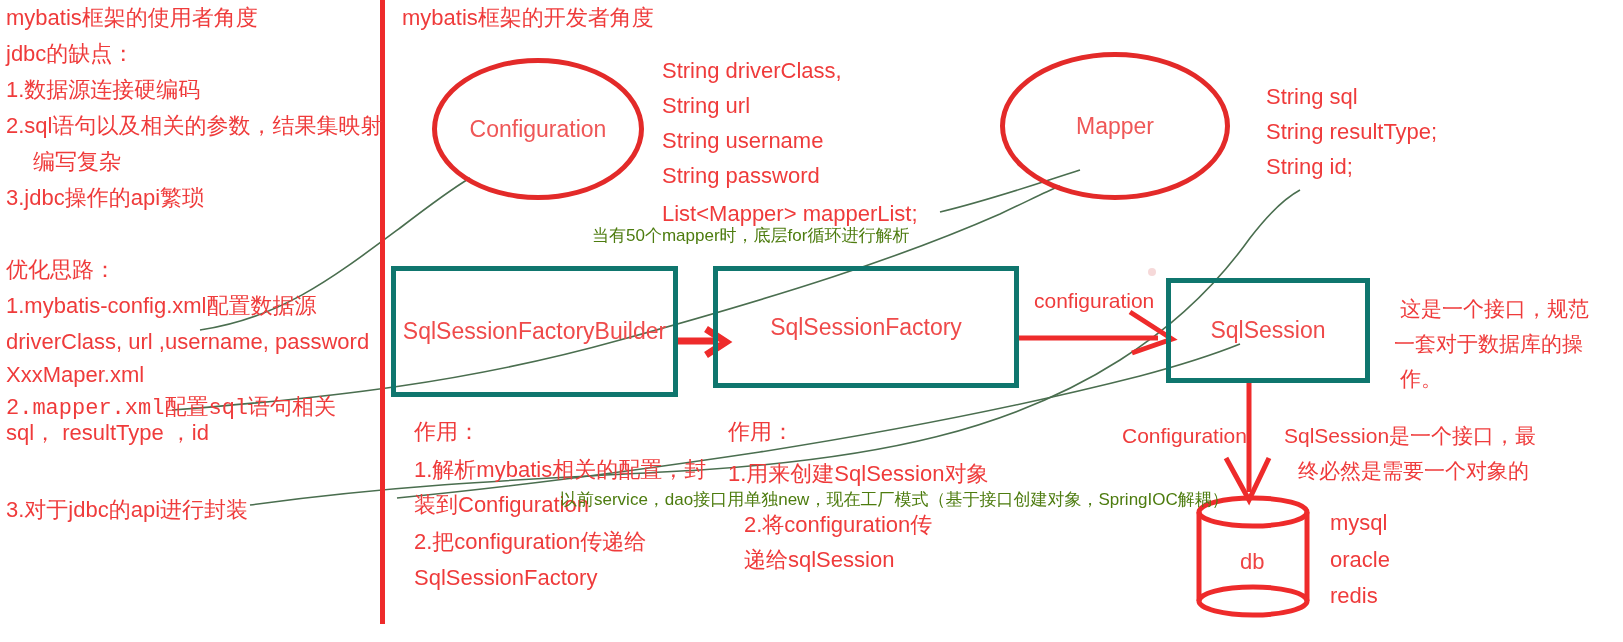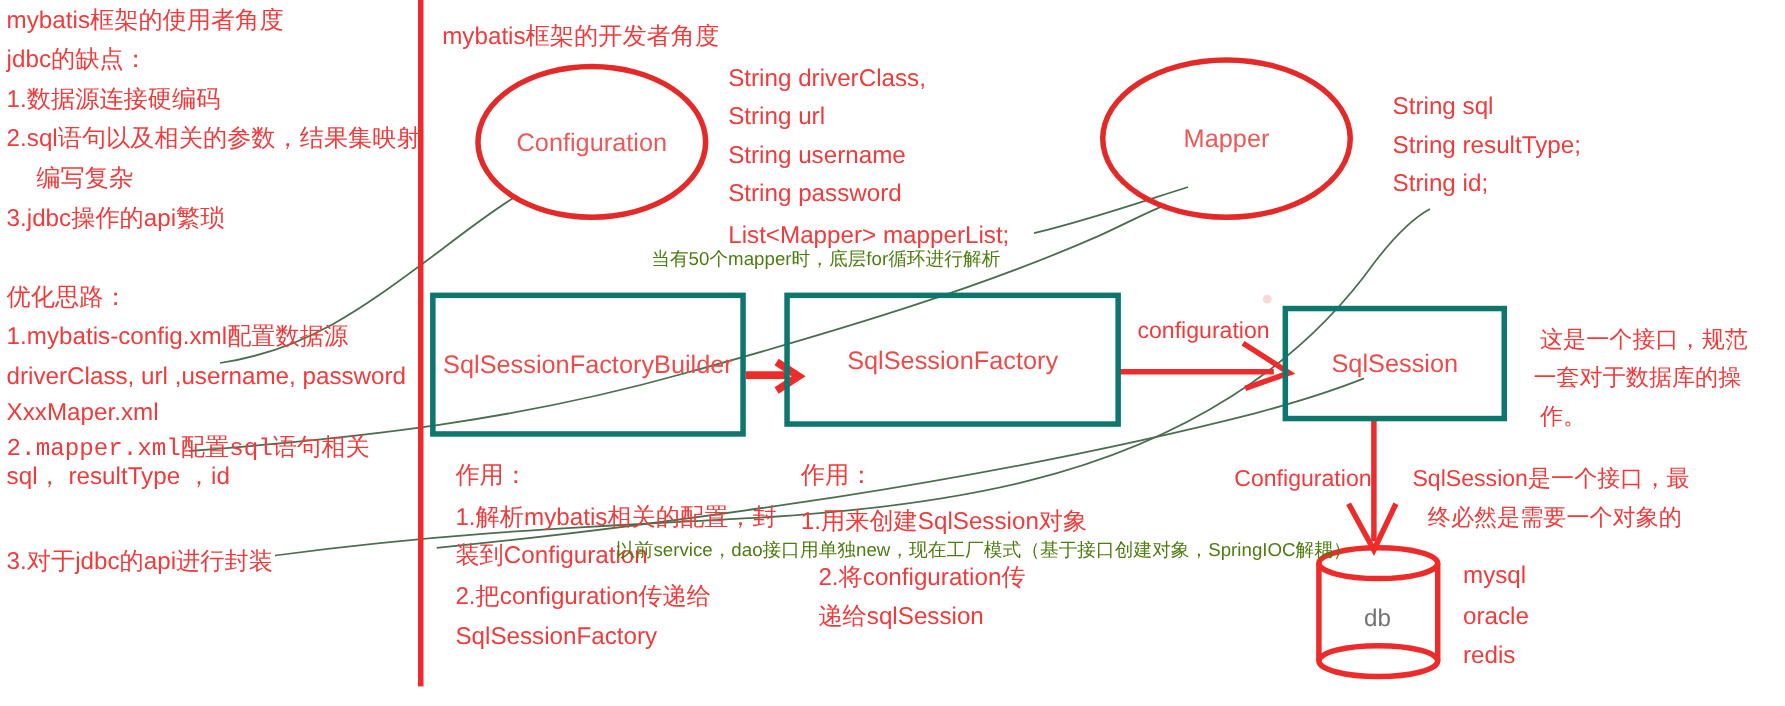--- a/index.html
+++ b/index.html
@@ -124,21 +124,21 @@
 
   <div class="txt" style="left:6px; top:252px;">优化思路：</div>
   <div class="txt" style="left:6px; top:288px;">1.mybatis-config.xml配置数据源</div>
   <div class="txt" style="left:6px; top:324px;">driverClass, url ,username, password</div>
   <div class="txt" style="left:6px; top:357px;">XxxMaper.xml</div>
   <div class="txt" style="left:6px; top:391px;font-family:Liberation Mono, monospace;">2.mapper.xml配置sql语句相关</div>
   <div class="txt" style="left:6px; top:415px;">sql， resultType ，id</div>
 
   <div class="txt" style="left:6px; top:492px;">3.对于jdbc的api进行封装</div>
 
-  <div class="txt" style="left:402px; top:15px;text-align:center;">mybatis框架的开发者角度</div>
+  <div class="txt" style="left:402px; top:0px;text-align:center;">mybatis框架的开发者角度</div>
 
   <div class="ellipse" style="left:432px; top:58px; width:212px; height:142px;">
     <span>Configuration</span>
   </div>
 
   <div class="txt" style="left:662px; top:53px;">String driverClass,</div>
   <div class="txt" style="left:662px; top:88px;">String url</div>
   <div class="txt" style="left:662px; top:123px;">String username</div>
   <div class="txt" style="left:662px; top:158px;">String password</div>
   <div class="txt" style="left:662px; top:196px;">List&lt;Mapper&gt; mapperList;</div>
@@ -182,19 +182,19 @@
   <div class="txt" style="left:744px; top:507px;">2.将configuration传</div>
   <div class="txt" style="left:744px; top:542px;">递给sqlSession</div>
 
   <div class="green-note" style="left:560px; top:489px;">以前service，dao接口用单独new，现在工厂模式（基于接口创建对象，SpringIOC解耦）</div>
 
   <div class="txt" style="left:1122px; top:418px; font-size:21px;">Configuration</div>
 
   <div class="txt" style="left:1284px; top:418px; font-size:21px;">SqlSession是一个接口，最</div>
   <div class="txt" style="left:1298px; top:453px; font-size:21px;">终必然是需要一个对象的</div>
 
-  <div class="txt" style="left:1240px; top:544px; font-size:22px; color:#737373;">db</div>
+  <div class="txt" style="left:1240px; top:544px; font-size:22px; color:#ef4444;">db</div>
 
   <div class="txt" style="left:1330px; top:505px;">mysql</div>
   <div class="txt" style="left:1330px; top:542px;">oracle</div>
   <div class="txt" style="left:1330px; top:578px;">redis</div>
 
 </div>
 
 </body></html>

